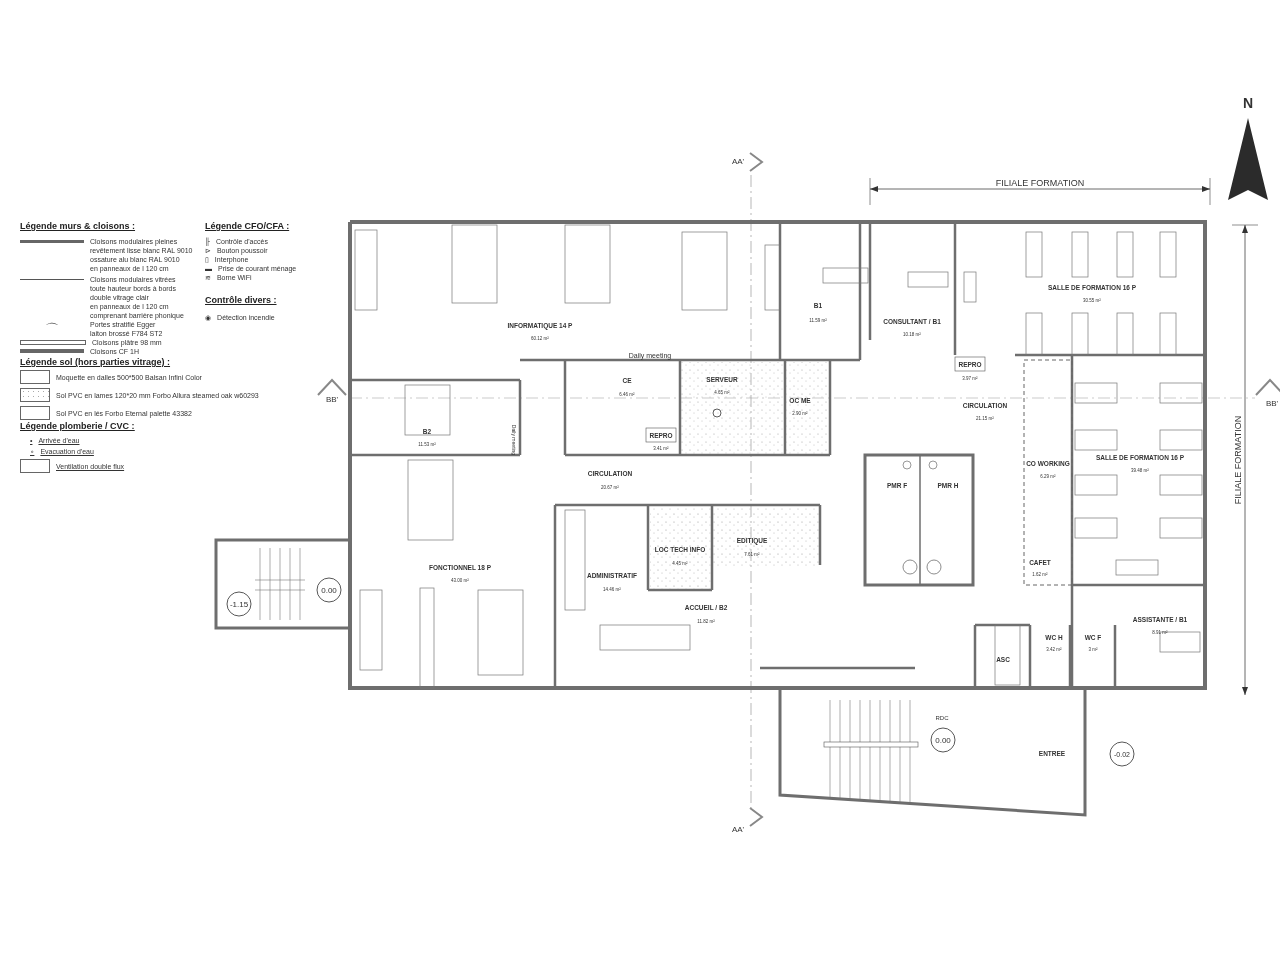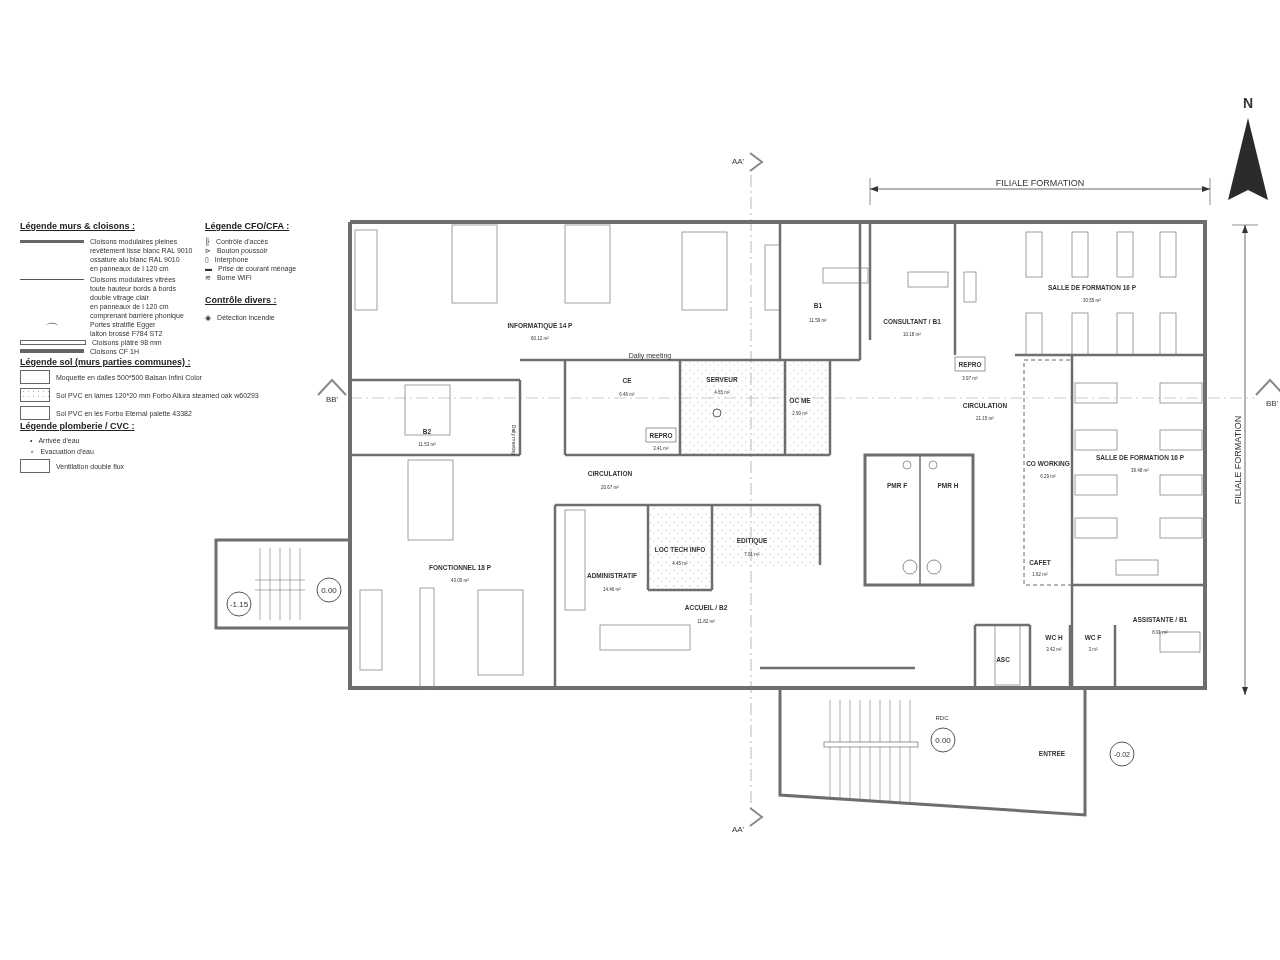--- a/index.html
+++ b/index.html
@@ -360,35 +360,35 @@
           <span>Borne WiFi</span>
         </div>
       <p class="lg-title" style="margin-top:14px;">Contrôle divers :</p>
       <div class="lg-row" style="margin-top:8px;">
           <span>◉</span>
           <span>Détection incendie</span>
         </div>
     </div>
   </div>
   <div style="margin-top:2px;">
-    <p class="lg-title">Légende sol (murs parties communes) :</p>
+    <p class="lg-title">Légende sol (hors parties vitrage) :</p>
     <div class="lg-row" style="margin-top:3px;align-items:center;">
       <span style="display:inline-block;width:28px;height:12px;border:1px solid #666;"></span>
       <span>Moquette en dalles 500*500 Balsan Infini Color</span>
     </div>
     <div class="lg-row" style="margin-top:4px;align-items:center;">
       <span style="display:inline-block;width:28px;height:12px;border:1px solid #666;background:radial-gradient(#aaa 0.6px,transparent 0.8px) 0 0/5px 5px;"></span>
       <span>Sol PVC en lames 120*20 mm Forbo Allura steamed oak w60293</span>
     </div>
     <div class="lg-row" style="margin-top:4px;align-items:center;">
       <span style="display:inline-block;width:28px;height:12px;border:1px solid #666;background:radial-gradient(#bbb 0.5px,transparent 0.7px) 0 0/4px 4px;"></span>
       <span>Sol PVC en lés Forbo Eternal palette 43382</span>
     </div>
   </div>
-  <div style="margin-top:2px;">
+  <div style="margin-top:2px;text-decoration:underline;">
     <p class="lg-title">Légende plomberie / CVC :</p>
     <div class="lg-row" style="margin-top:5px;padding-left:10px;">
         <span>•</span>
         <span>Arrivée d'eau</span>
       </div>
     <div class="lg-row" style="margin-top:2px;padding-left:10px;">
         <span>∘</span>
         <span>Evacuation d'eau</span>
       </div>
     <div class="lg-row" style="margin-top:3px;align-items:center;">

